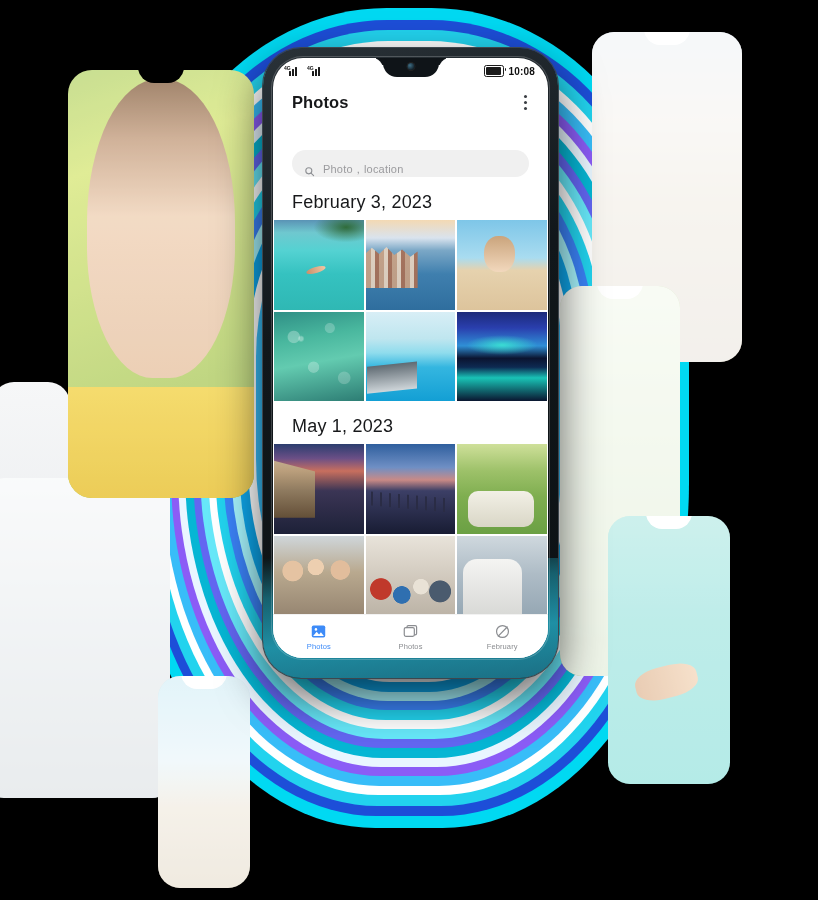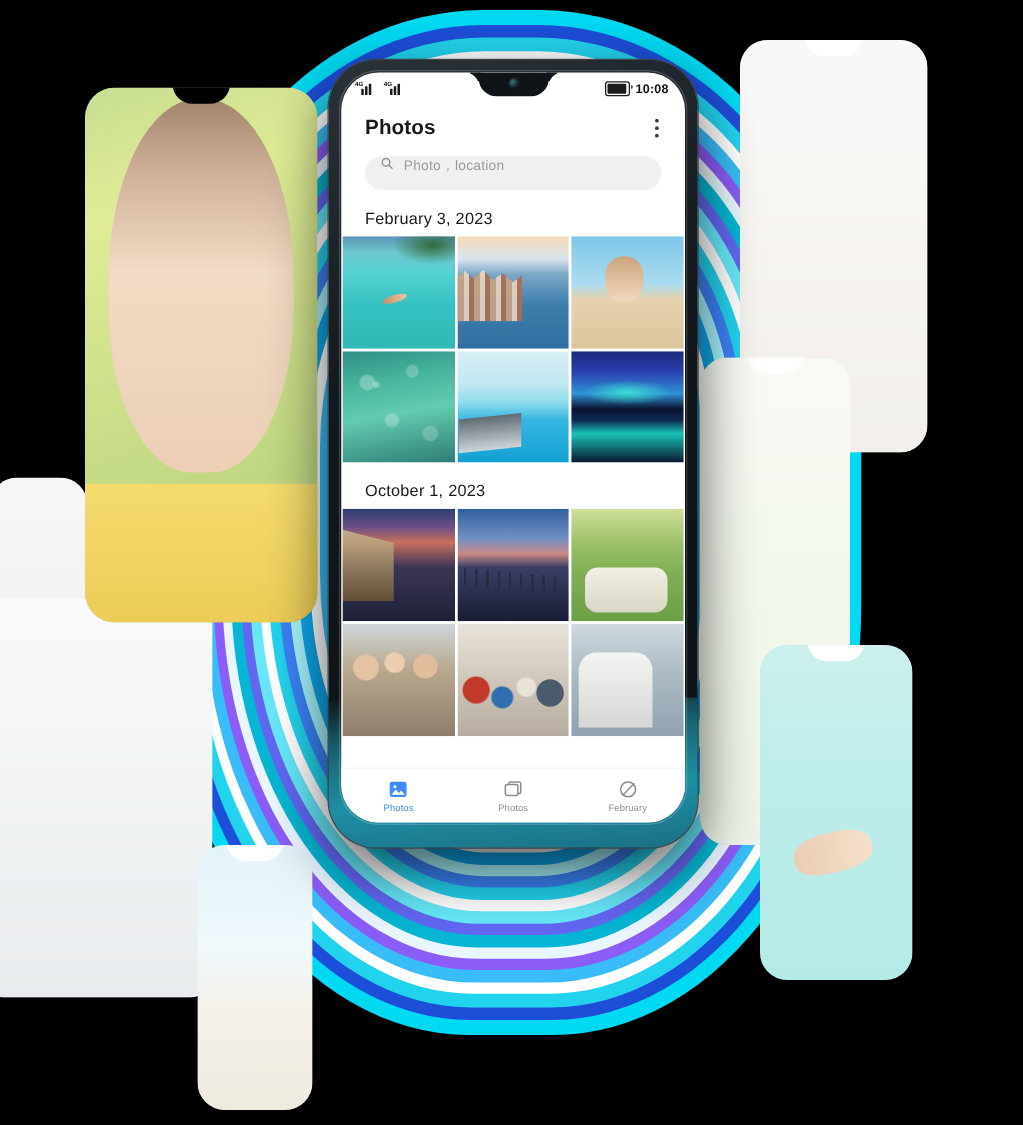--- a/index.html
+++ b/index.html
@@ -50,25 +50,25 @@
   .batt span{display:block;height:100%;width:88%;background:#1b1b1b;border-radius:1px;}
   .clock{font-size:10px;font-weight:600;letter-spacing:.2px;}
 
   
   .appbar{display:flex;align-items:center;justify-content:space-between;padding:6px 17px 2px 19px;}
   .apptitle{font-size:16.5px;font-weight:700;color:#17181a;letter-spacing:.1px;}
   .kebab{display:flex;flex-direction:column;gap:3px;padding:5px 4px;cursor:pointer;}
   .kebab i{width:3px;height:3px;border-radius:50%;background:#3a3d42;display:block;}
 
   .searchwrap{padding:8px 19px 0 19px;}
-  .search{display:flex;align-items:flex-start;gap:8px;height:27px;border-radius:14px;background:#f0f0f0;padding:0 12px;}
+  .search{display:flex;align-items:flex-end;gap:8px;height:27px;border-radius:14px;background:#f0f0f0;padding:0 12px;margin-top:25px;}
   .search .ph{font-size:11px;color:#9b9b9e;letter-spacing:.2px;}
   .mag{width:11px;height:11px;flex:0 0 auto;}
 
-  .datehdr{font-size:13px;color:#17181a;font-weight:500;padding:15px 0 7px 19px;letter-spacing:.2px;}
+  .datehdr{font-size:18px;color:#17181a;font-weight:500;padding:15px 0 7px 19px;letter-spacing:.2px;}
   .grid{display:grid;grid-template-columns:repeat(3,1fr);gap:2px;padding:0 1px;}
   .cell{position:relative;width:100%;padding-top:100%;overflow:hidden;}
   .cell > div{position:absolute;inset:0;}
 
   
   .tabbar{position:absolute;left:0;right:0;bottom:0;height:43px;background:#fff;display:flex;align-items:center;
           border-top:1px solid #f2f2f2;}
   .tab{flex:1;display:flex;flex-direction:column;align-items:center;gap:2px;cursor:pointer;}
   .tab .lbl{font-size:7.5px;color:#8b8d91;letter-spacing:.1px;}
   .tab.active .lbl{color:#3d8bf8;}
@@ -272,21 +272,21 @@
             <div class="p-reef"></div>
           </div>
         <div class="cell">
             <div class="p-pool"></div>
           </div>
         <div class="cell">
             <div class="p-aurora"></div>
           </div>
       </div>
 
-      <div class="datehdr">October 1, 2023</div>
+      <div class="datehdr">May 1, 2023</div>
       <div class="grid">
         <div class="cell">
             <div class="p-venice"></div>
           </div>
         <div class="cell">
             <div class="p-pier"></div>
           </div>
         <div class="cell">
             <div class="p-picnic"></div>
           </div>

